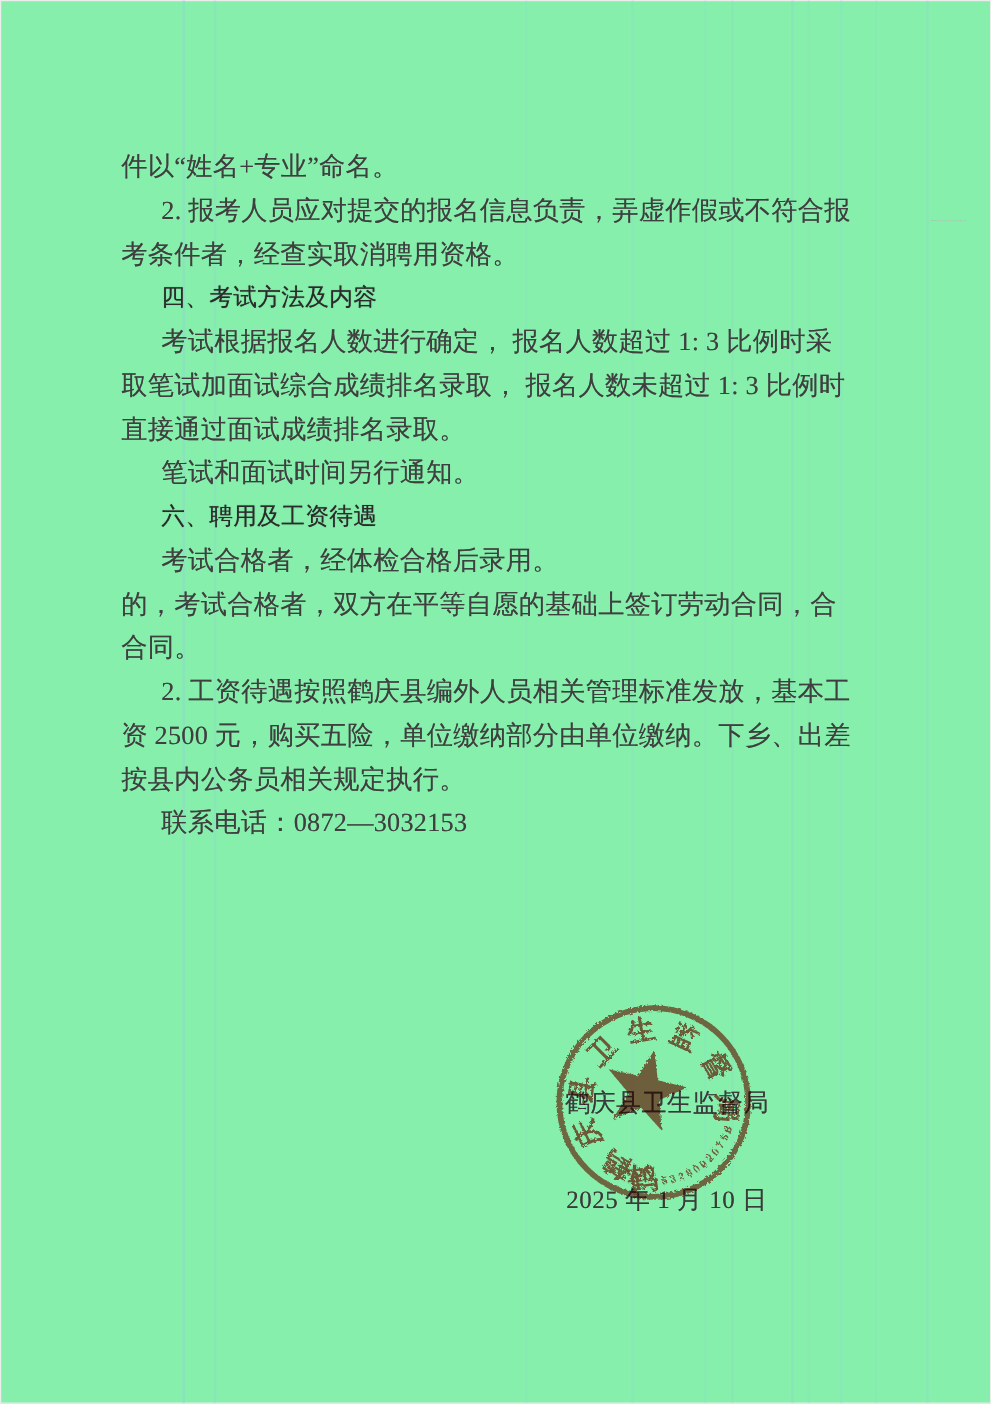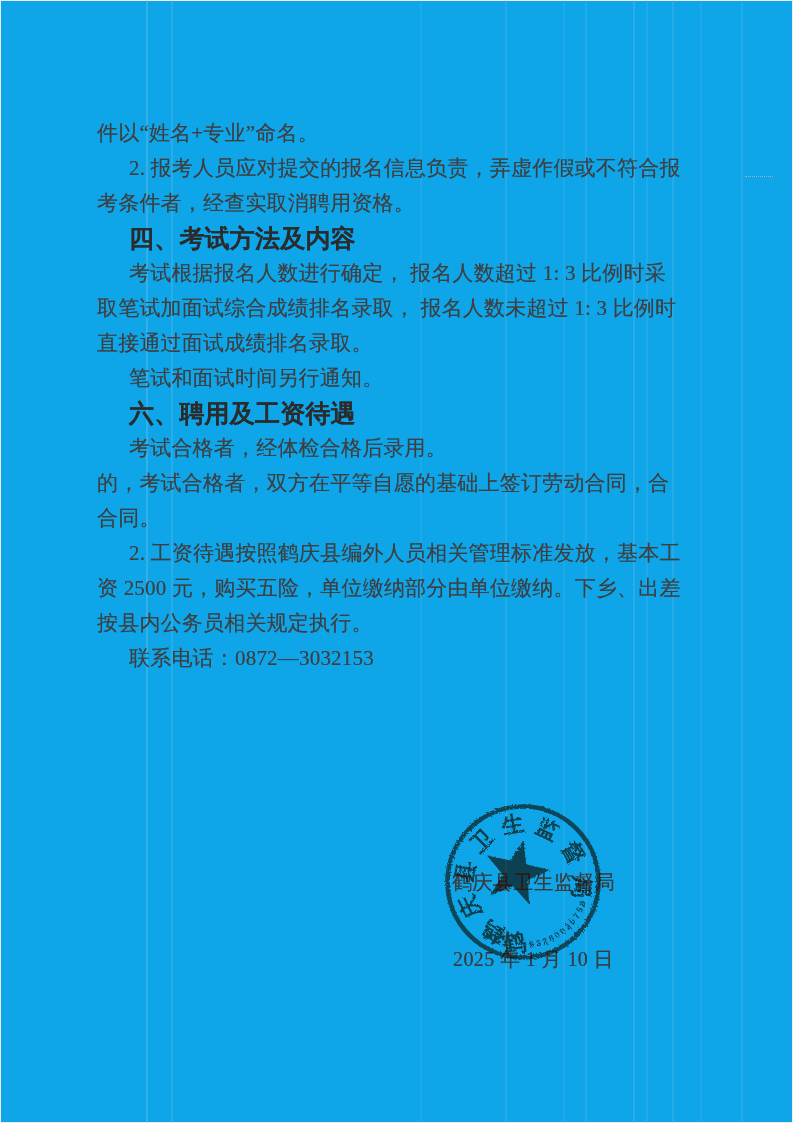--- a/index.html
+++ b/index.html
@@ -4,39 +4,39 @@
 <style>
   html,body{margin:0;padding:0;}
   body{
     width:793px;height:1123px;
     background:#ffffff;
     font-family:"Liberation Serif","DejaVu Serif",serif;
     position:relative;overflow:hidden;
   }
   .page{
     position:absolute;left:0;top:0;width:793px;height:1123px;
-    background:#0ea5e9;
+    background:#86efac;
     box-shadow:inset 0 0 0 1px #ececea;
   }
   
   .streak{position:absolute;top:0;bottom:0;width:2px;pointer-events:none;}
   
   .doc-body{
     position:absolute;left:97px;top:116px;width:596px;
     font-size:21px;color:#3f3f3f;
   }
   .line{
     height:35px;line-height:35px;white-space:pre;
     letter-spacing:0.2px;
     text-shadow:0 0 0.5px rgba(63,63,63,0.55);
   }
   .line.indent{padding-left:32px;}
   .line.heading{
     font-family:"Liberation Sans","DejaVu Sans",sans-serif;
-    font-weight:700;color:#2b2b2b;font-size:25px;
+    font-weight:400;color:#2b2b2b;font-size:19px;
     text-shadow:0 0 0.6px rgba(40,40,40,0.7);
   }
   
   .sig-org{
     position:absolute;left:452px;top:869px;
     font-size:20px;letter-spacing:0.4px;color:#3a3a3a;white-space:pre;
     text-shadow:0 0 0.5px rgba(58,58,58,0.6);
   }
   .sig-date{
     position:absolute;left:453px;top:902px;

